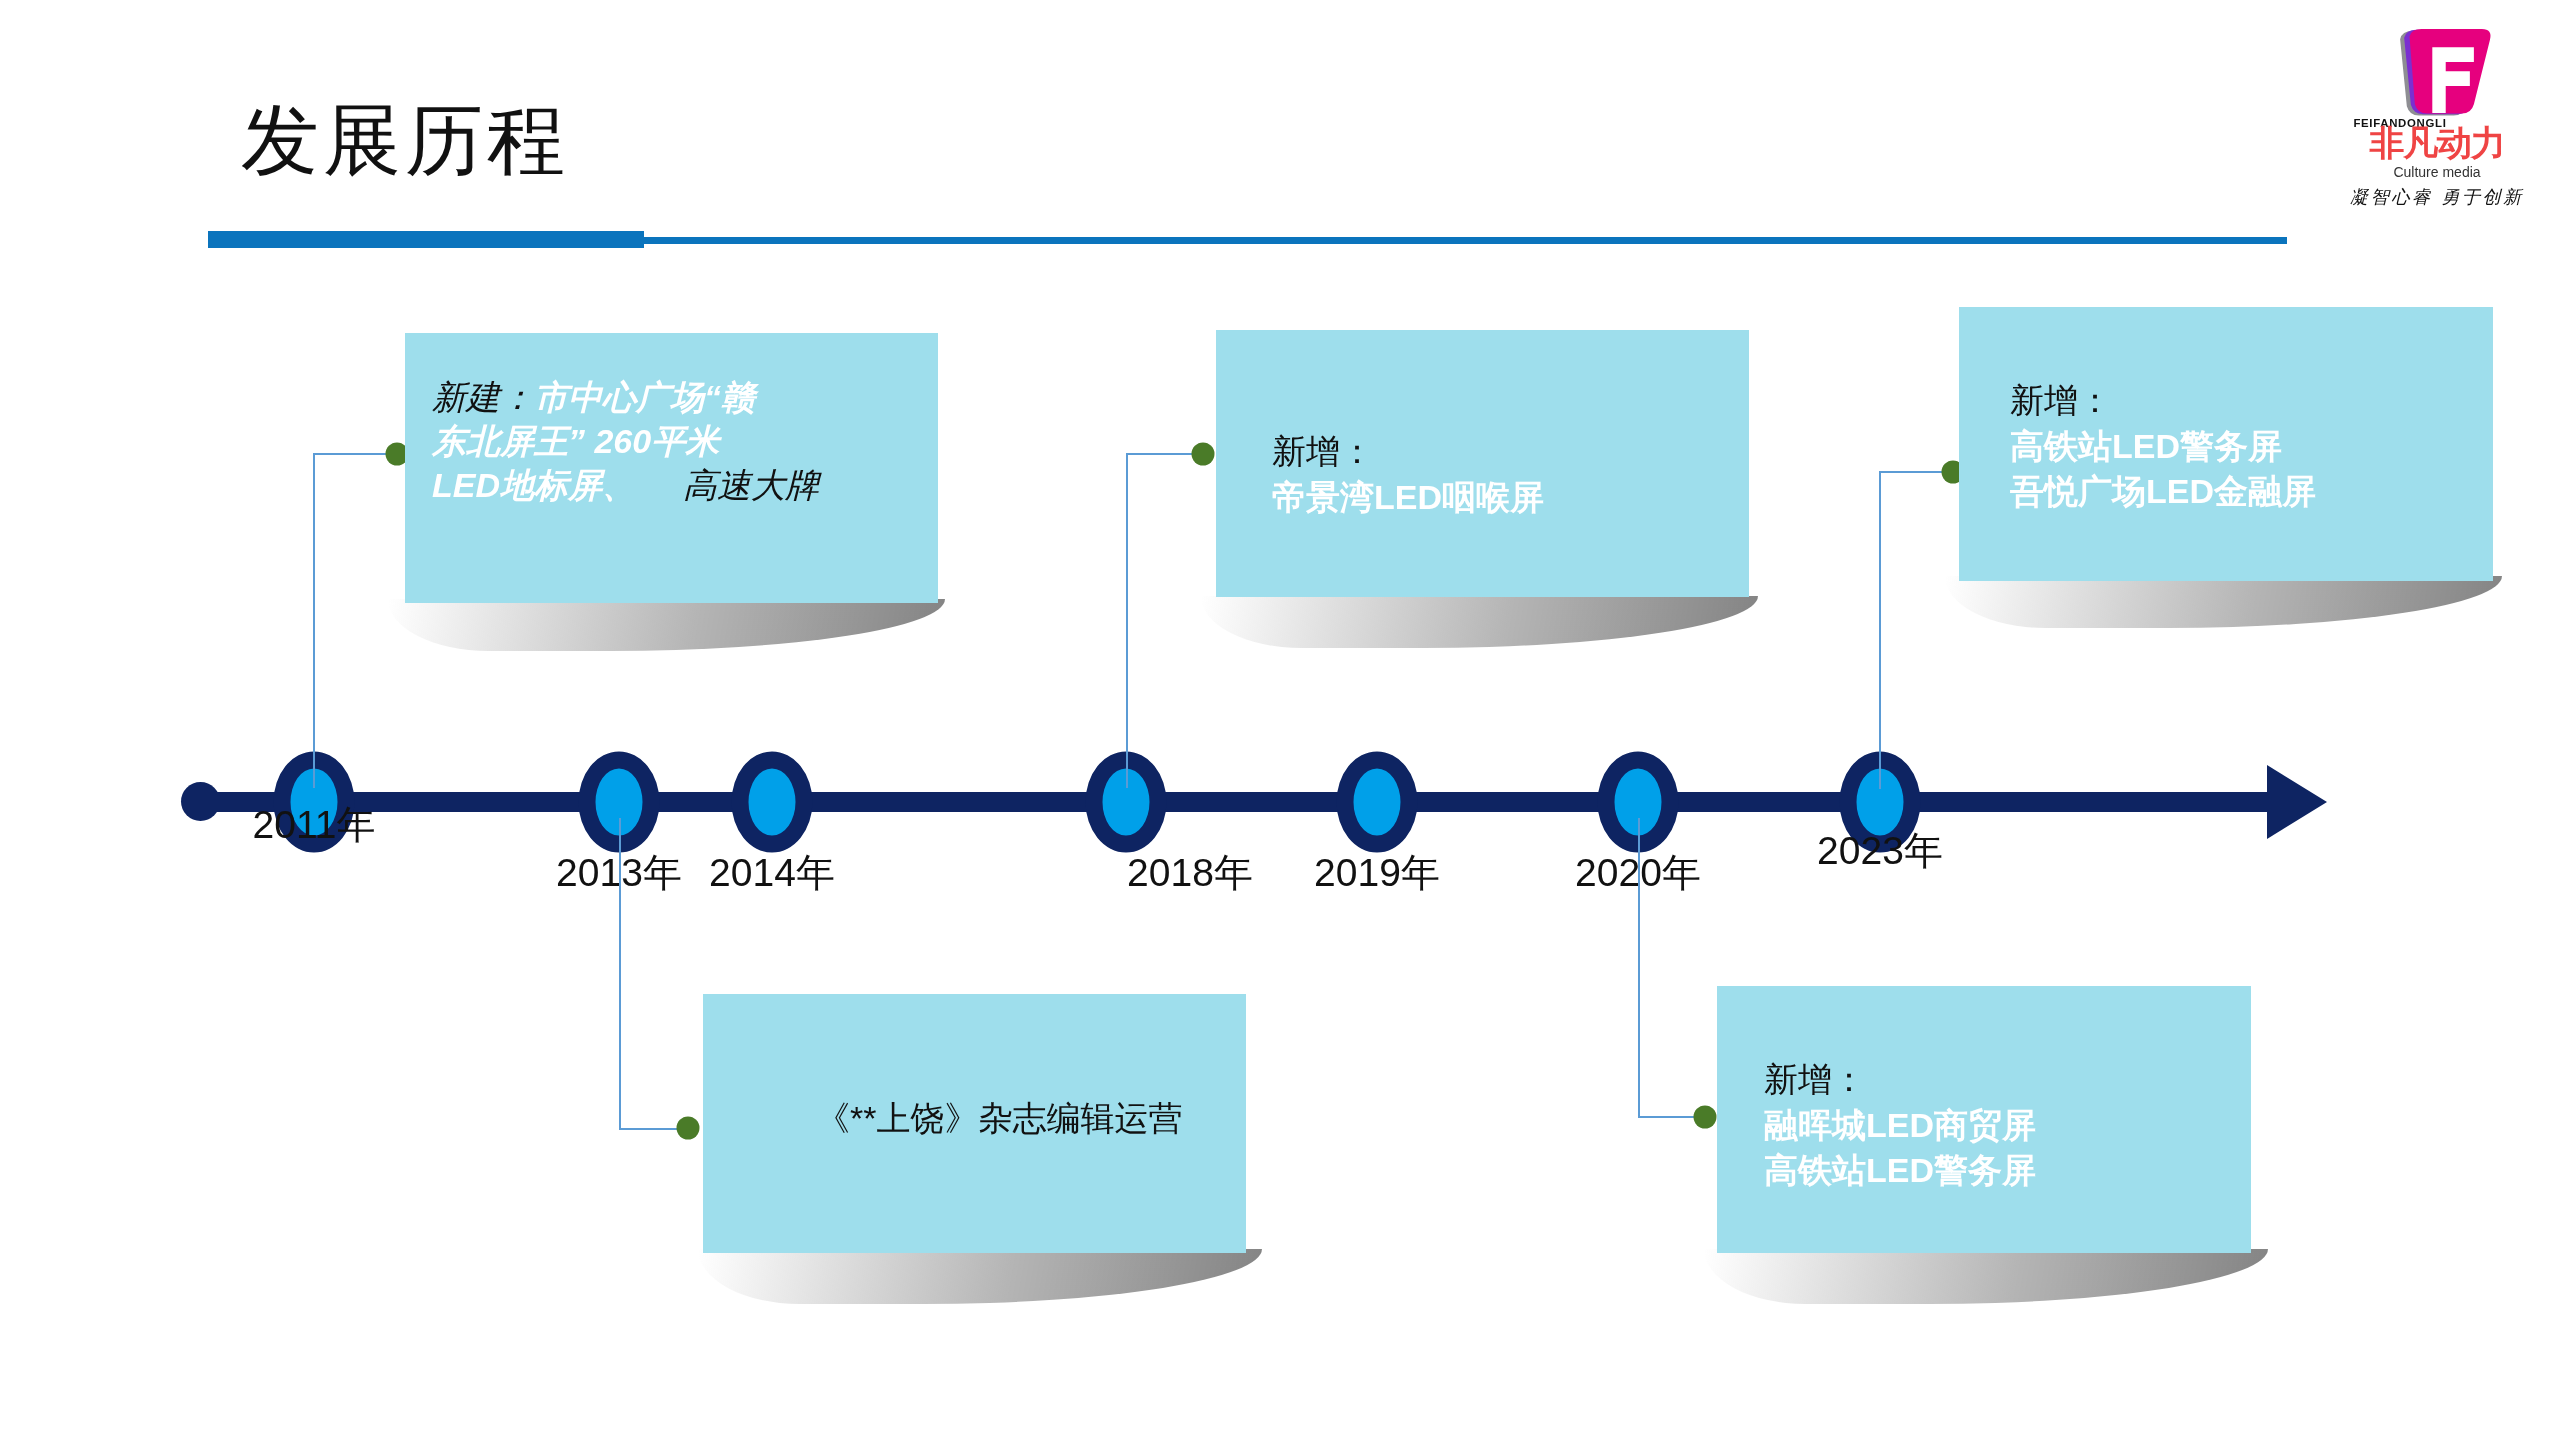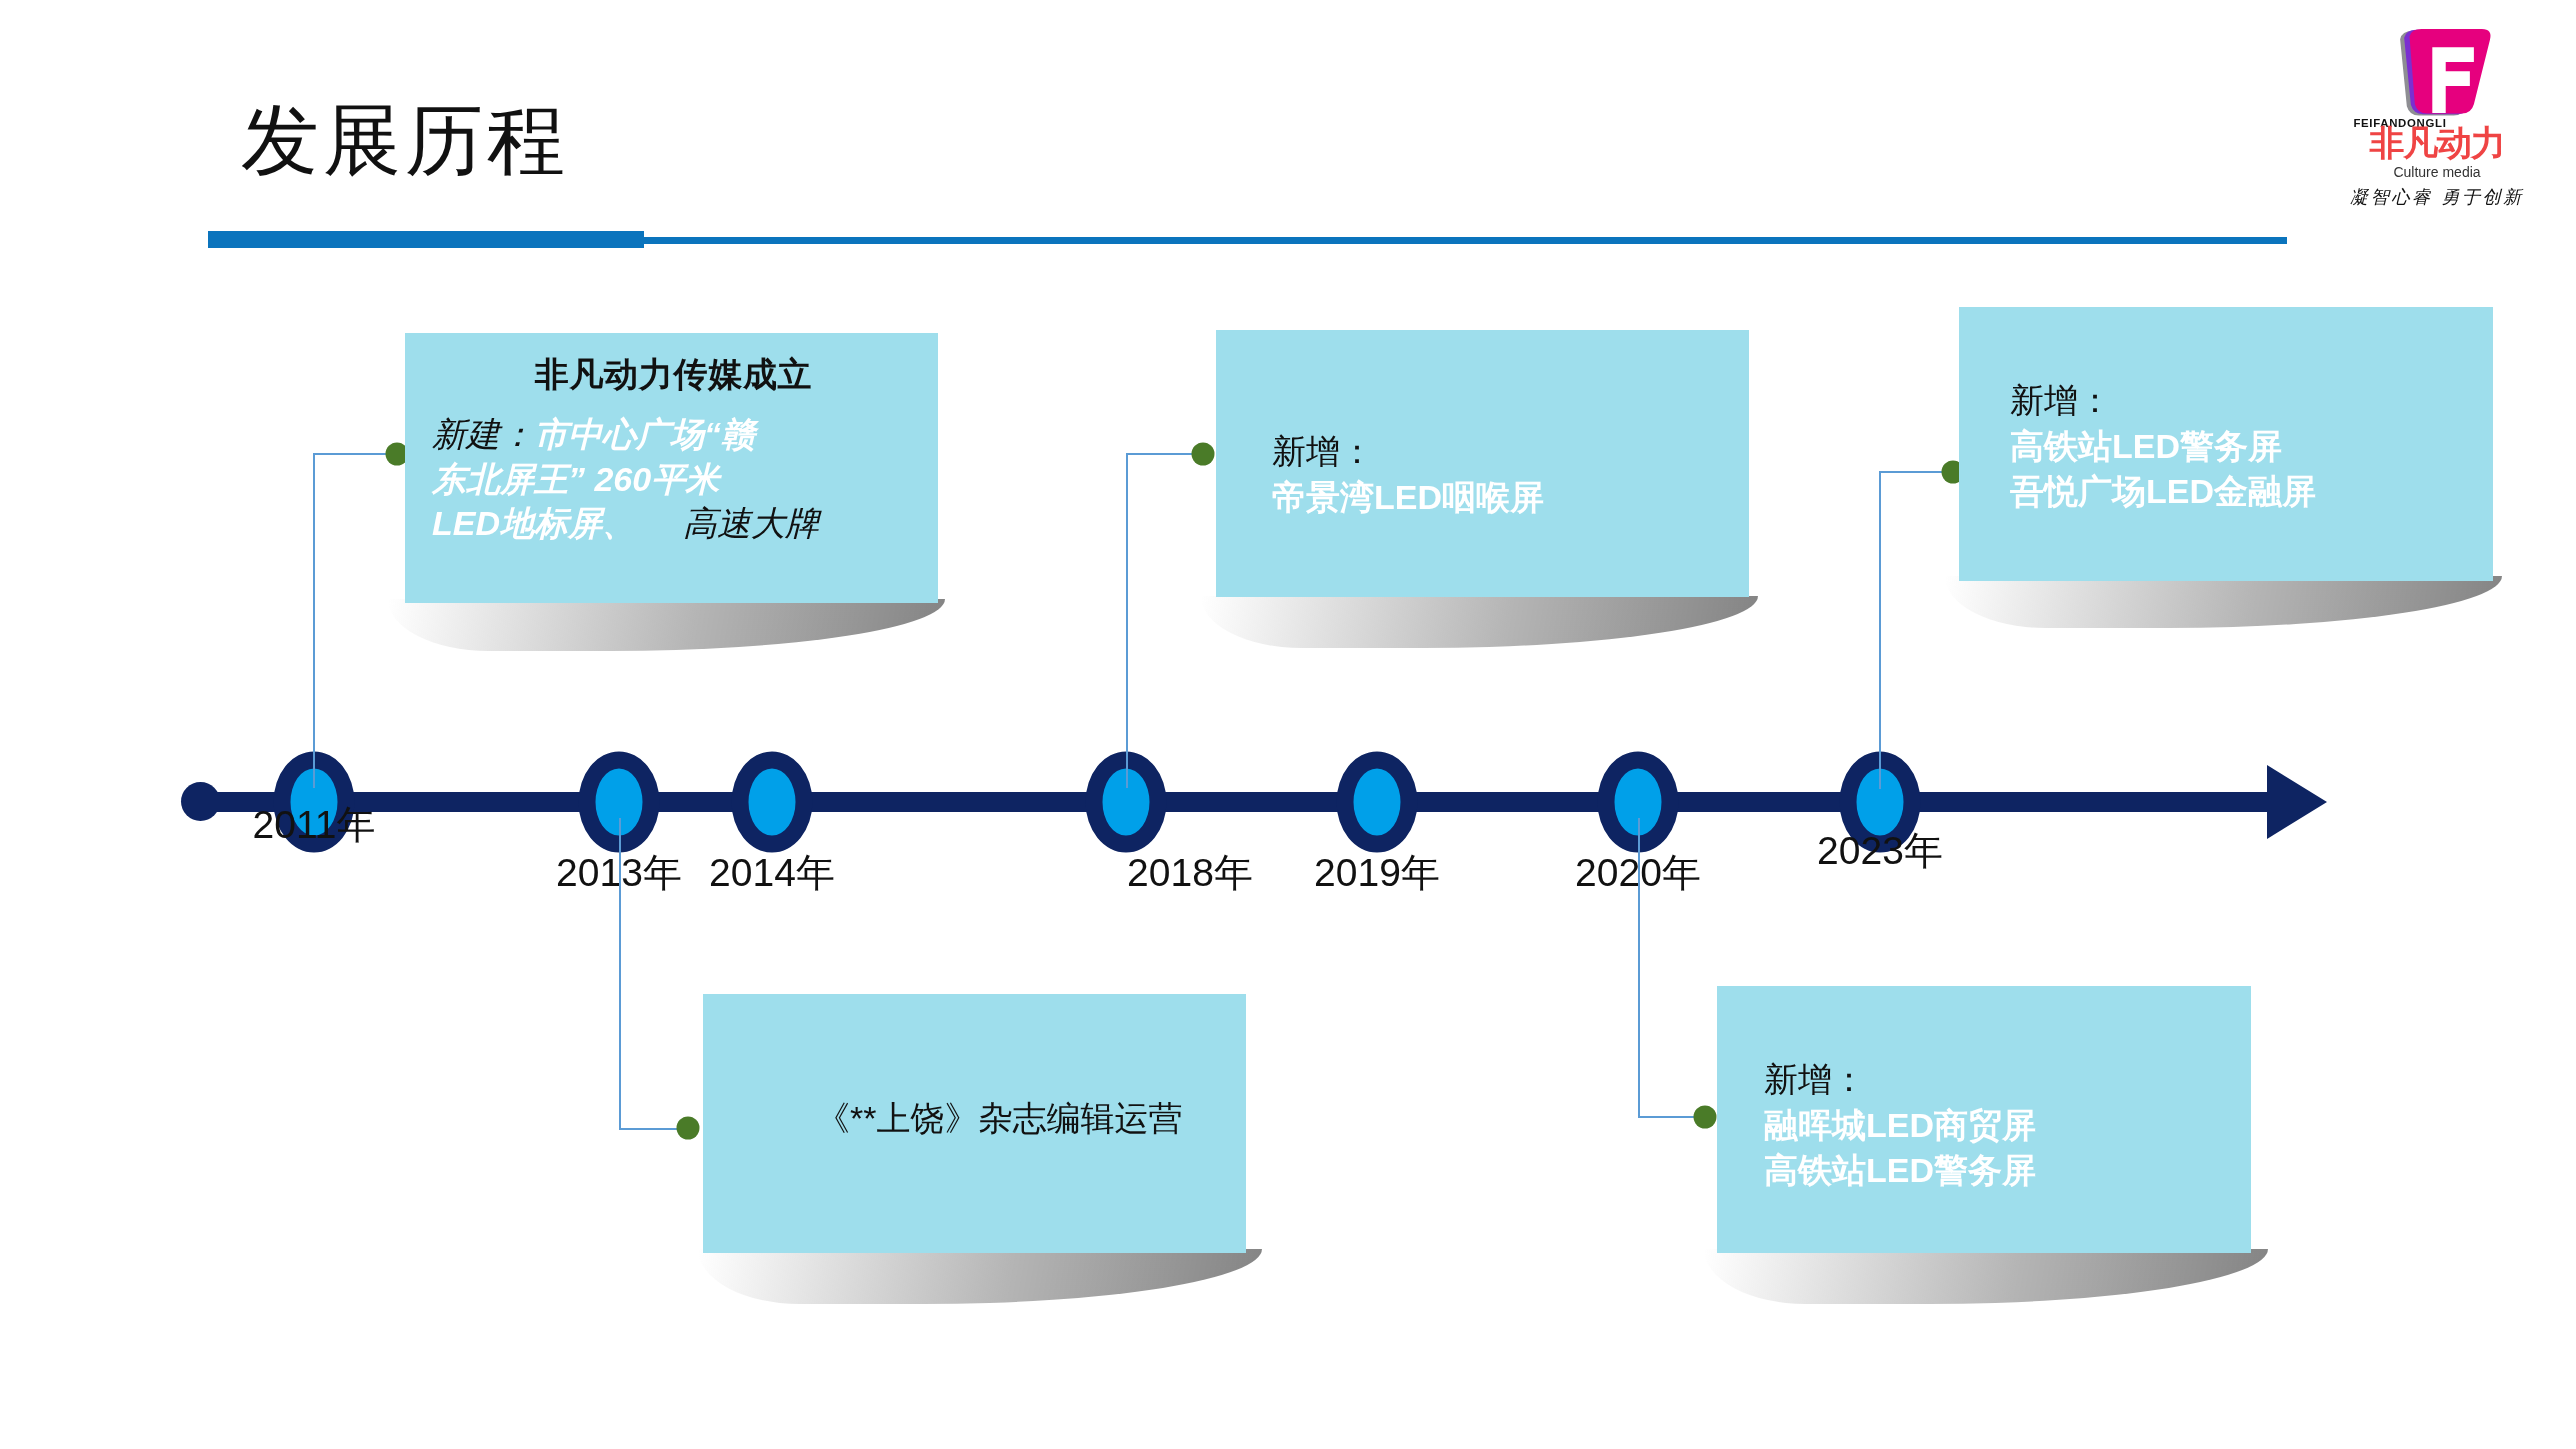--- a/index.html
+++ b/index.html
@@ -122,21 +122,20 @@
   <div class="conn-h" style="left:619px;top:1128px;width:69px"></div>
   <div class="green-dot" style="left:688px;top:1128px"></div>
 
   <div class="conn-v" style="left:1638px;top:818px;height:299px"></div>
   <div class="conn-h" style="left:1638px;top:1116px;width:67px"></div>
   <div class="green-dot" style="left:1705px;top:1117px"></div>
 
   <div class="card-shadow" style="left:388px;top:599px;width:557px;height:52px"></div>
   <div class="card" style="left:405px;top:333px;width:533px;height:270px">
     <div class="card-inner" style="padding:23px 23px 0 27px">
-      <div class="c-title">非凡动力传媒成立</div>
       <div class="c-body" style="margin-top:19px;text-align:left;">
         <span class="c-lead">新建：</span><span class="c-hl">市中心广场“赣</span><br>
         <span class="c-hl">东北屏王” 260平米</span><br>
         <span class="c-hl">LED地标屏、</span><span class="c-plain">高速大牌</span>
       </div>
     </div>
   </div>
 
   <div class="card-shadow" style="left:1201px;top:596px;width:557px;height:52px"></div>
   <div class="card" style="left:1216px;top:330px;width:533px;height:267px">

